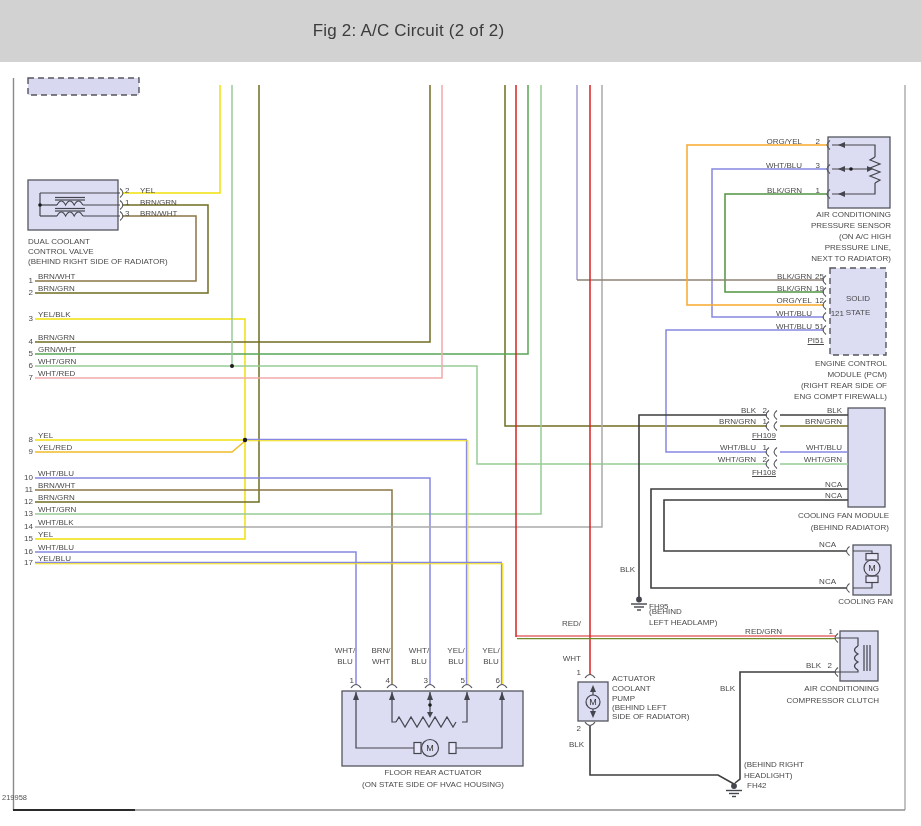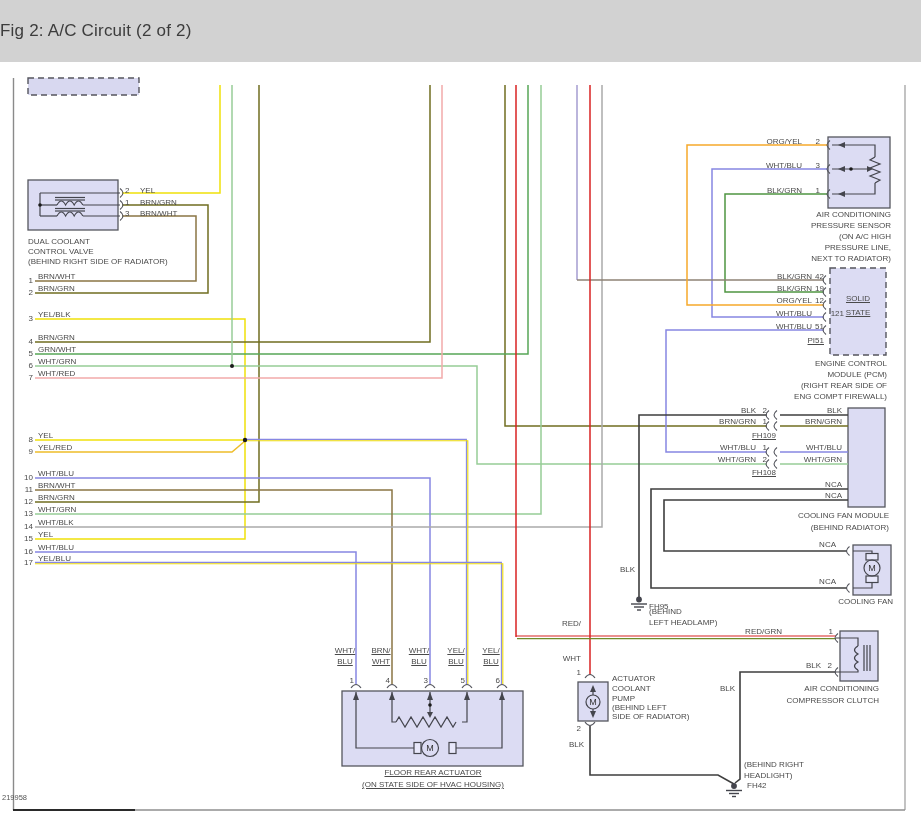--- a/index.html
+++ b/index.html
@@ -1,24 +1,24 @@
 <!DOCTYPE html>
 <html><head>
 <meta charset="utf-8">
 <style>
   html,body{margin:0;padding:0;background:#fff;}
   .page{position:relative;width:921px;height:826px;background:#fff;overflow:hidden;
         font-family:"Liberation Sans",sans-serif;}
   .hdr{position:absolute;left:0;top:0;width:921px;height:62px;background:#d2d2d2;
-       display:flex;align-items:center;justify-content:flex-start;}
+       display:flex;align-items:center;justify-content:center;}
   .hdr .ttl{font-size:17px;color:#3c3c3c;padding-right:104px;letter-spacing:.2px;}
   svg.wires{position:absolute;left:0;top:0;}
   .t{position:absolute;font-size:8px;line-height:9px;color:#4a4a4a;white-space:nowrap;}
   .r{text-align:right;}
-  .c{text-align:center;text-decoration:underline;}
+  .c{text-align:center;}
   .ul{text-decoration:underline;}
   .m{position:absolute;font-size:9px;line-height:10px;color:#333;text-align:center;width:12px;}
   .ftr{position:absolute;font-size:7.5px;color:#555;}
 </style>
 </head>
 <body>
 
 <div class="page">
 
   <div class="hdr">
@@ -294,21 +294,21 @@
   <div class="t r" style="left:800px;top:161px;width:20px">3</div>
   <div class="t r" style="left:712px;top:186px;width:90px">BLK/GRN</div>
   <div class="t r" style="left:800px;top:186px;width:20px">1</div>
   <div class="t r" style="left:741px;top:210px;width:150px">AIR CONDITIONING</div>
   <div class="t r" style="left:741px;top:221px;width:150px">PRESSURE SENSOR</div>
   <div class="t r" style="left:741px;top:232px;width:150px">(ON A/C HIGH</div>
   <div class="t r" style="left:741px;top:243px;width:150px">PRESSURE LINE,</div>
   <div class="t r" style="left:741px;top:254px;width:150px">NEXT TO RADIATOR)</div>
 
   <div class="t r" style="left:722px;top:272px;width:90px">BLK/GRN</div>
-  <div class="t r" style="left:804px;top:272px;width:20px">42</div>
+  <div class="t r" style="left:804px;top:272px;width:20px">25</div>
   <div class="t r" style="left:722px;top:284px;width:90px">BLK/GRN</div>
   <div class="t r" style="left:804px;top:284px;width:20px">19</div>
   <div class="t r" style="left:722px;top:296px;width:90px">ORG/YEL</div>
   <div class="t r" style="left:804px;top:296px;width:20px">12</div>
   <div class="t r" style="left:722px;top:309px;width:90px">WHT/BLU</div>
   <div class="t r" style="left:804px;top:309px;width:40px">121</div>
   <div class="t r" style="left:722px;top:322px;width:90px">WHT/BLU</div>
   <div class="t r" style="left:804px;top:322px;width:20px">51</div>
   <div class="t c" style="left:828px;top:294px;width:60px">SOLID</div>
   <div class="t c" style="left:828px;top:308px;width:60px">STATE</div>

